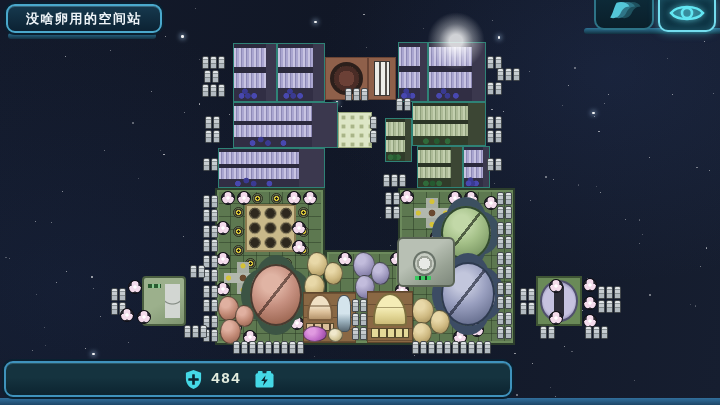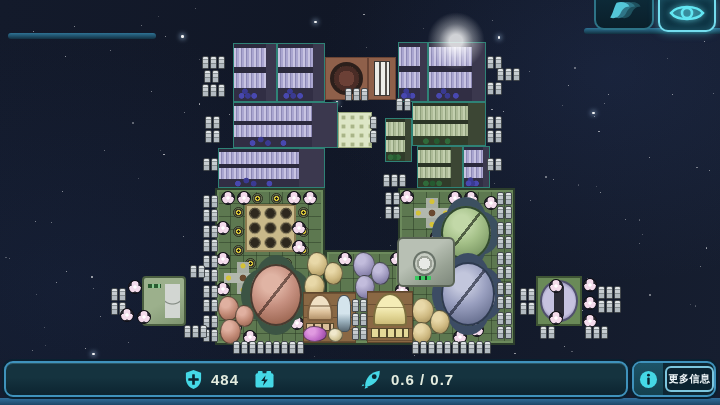--- a/index.html
+++ b/index.html
@@ -144,24 +144,24 @@
   .topbar-strip{position:absolute;left:584px;top:28px;width:136px;height:6px;z-index:28;
     border-radius:3px 0 0 3px;background:linear-gradient(180deg,#2e7294,#11303f);}
   .top-btn{position:absolute;top:-2px;z-index:30;cursor:pointer;padding:0;
     border:2px solid #2d7387;border-top:none;border-radius:0 0 10px 10px;
     background:linear-gradient(180deg,#0d2a38,#0a1f2a);
     display:flex;align-items:center;justify-content:center;}
   .btn-wing{left:594px;width:60px;height:32px;}
   .btn-eye{left:658px;width:58px;height:34px;border-color:#74dcee;background:#0d3242;
     box-shadow:0 0 10px rgba(90,220,240,.55), inset 0 0 8px rgba(90,220,240,.25);}
   .btn-eye svg{filter:drop-shadow(0 0 3px rgba(110,230,245,.9));}
-  .bottombar{position:absolute;left:4px;top:361px;width:624px;height:36px;z-index:30;
+  .bottombar{position:absolute;left:4px;top:361px;width:508px;height:36px;z-index:30;
     border-radius:9px;border:2px solid #3f92bc;box-sizing:border-box;
     background:linear-gradient(180deg,#15333f 0 45%,#0c2430);
-    box-shadow:0 0 0 2px #0a2030,inset 0 1px 0 rgba(120,200,220,.25);}
+    box-shadow:0 0 0 2px #0a2030,inset 0 1px 0 rgba(120,200,220,.25);font-family:Liberation Mono, monospace;}
   .stat{position:absolute;top:0;height:100%;display:flex;align-items:center;gap:8px;}
   .stat span{color:#e3ecdf;font-size:15px;font-weight:bold;letter-spacing:1px;white-space:nowrap;}
   .stat-shield{left:178px;} .stat-power{left:248px;} .stat-thrust{left:354px;}
   .more-panel{position:absolute;left:632px;top:361px;width:84px;height:36px;z-index:30;box-sizing:border-box;
     border-radius:9px;border:2px solid #3f92bc;background:#0d2733;
     box-shadow:0 0 0 2px #0a2030;overflow:hidden;display:flex;align-items:center;}
   .info-chip{width:30px;height:100%;display:flex;align-items:center;justify-content:center;cursor:pointer;
     background:linear-gradient(180deg,#1d5468,#14414f);}
   .more-box{margin-left:2px;width:46px;height:22px;border:2px solid #7cc6de;border-radius:6px;cursor:pointer;
     background:rgba(10,34,46,.6);display:flex;align-items:center;justify-content:center;}
@@ -609,20 +609,23 @@
         <i class="barrel"></i>
       </div>
       <div class="mod barrels" style="left: 585px; top: 326px; width: 25px; height: 15px;">
         <i class="barrel"></i>
         <i class="barrel"></i>
         <i class="barrel"></i>
       </div>
       <div class="mod glow" style="left: 427px; top: 12px; width: 58px; height: 58px;"></div>
     </div>
 
+  <div class="title-plate">
+    <span>没啥卵用的空间站</span>
+  </div>
   <div class="title-substrip"></div>
 
   <div class="topbar-strip"></div>
   <button class="top-btn btn-wing">
     <span>
       <svg width="40" height="24" viewBox="0 0 40 26">
         <path d="M24 3 C30 1 36 3 38 7 C33 7 30 10 28 15 C26 19 21 21 17 19 C20 15 21 8 24 3Z" fill="#1e515e"></path>
         <path d="M18 3 C24 1 30 3 32 7 C27 7 24 10 22 15 C20 19 15 21 11 19 C14 15 15 8 18 3Z" fill="#2f7587"></path>
         <path d="M12 3 C18 1 24 3 26 7 C21 7 18 10 16 15 C14 19 9 21 5 19 C8 15 9 8 12 3Z" fill="#54c6d8"></path>
       </svg>
@@ -651,41 +654,17 @@
     <div class="stat stat-power">
       <span style="display:flex">
         <svg width="21" height="19" viewBox="0 0 22 20">
           <rect x="4" y="1" width="5" height="4" rx="1" fill="#45d8e6"></rect>
           <rect x="13" y="1" width="5" height="4" rx="1" fill="#45d8e6"></rect>
           <rect x="1.5" y="3.5" width="19" height="15" rx="2" fill="#45d8e6"></rect>
           <path d="M12.2 5.5 L7.5 11.5 H10.6 L9.4 16.5 L14.5 10 H11.2 Z" fill="#0b2530"></path>
         </svg>
       </span>
     </div>
-    <div class="stat stat-thrust">
-      <span style="display:flex">
-        <svg width="23" height="22" viewBox="0 0 24 24">
-          <path d="M5 19 C5.5 11 11 4.5 21 3 C21.5 13 14 19 7 20.5 Z" fill="#45d8e6"></path>
-          <circle cx="15" cy="9.5" r="2.6" fill="#0b2530"></circle>
-          <path d="M4.5 22.5 L8.2 21.2 L5.8 18.6 Z M1.2 19.8 L4.2 19.2 L2.8 17.4 Z" fill="#45d8e6"></path>
-        </svg>
-      </span>
-      <span>0.6 / 0.7</span>
-    </div>
   </div>
 
-  <div class="more-panel">
-    <div class="info-chip">
-      <span style="display:flex">
-        <svg width="19" height="19" viewBox="0 0 20 20">
-          <circle cx="10" cy="10" r="9" fill="#45d8e6"></circle>
-          <circle cx="10" cy="5.4" r="1.5" fill="#0b2530"></circle>
-          <rect x="8.7" y="8" width="2.6" height="7.5" rx="1" fill="#0b2530"></rect>
-        </svg>
-      </span>
-    </div>
-    <div class="more-box">
-      <span>更多信息</span>
-    </div>
-  </div>
 
   <div class="bottom-strip"></div>
 </div>
 
 </body></html>

